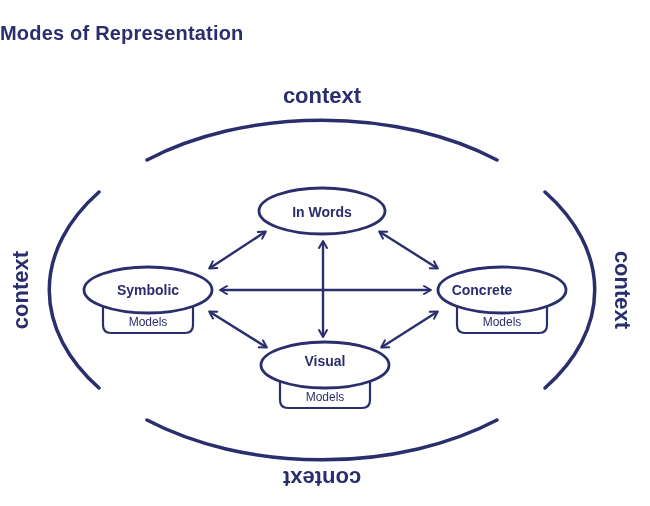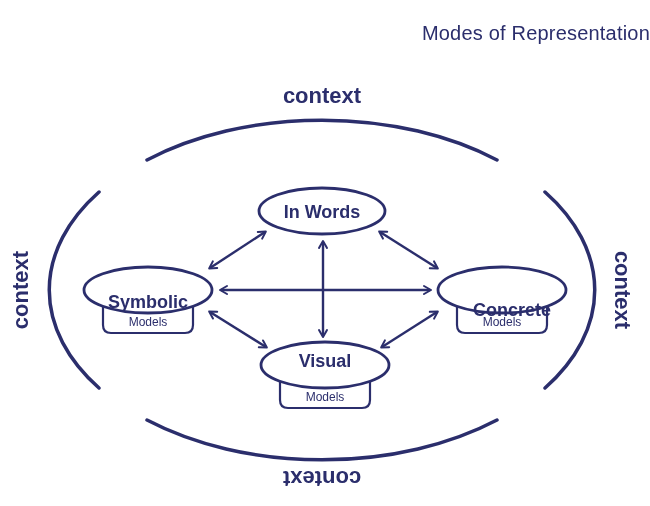--- a/index.html
+++ b/index.html
@@ -10,44 +10,44 @@
     position: relative;
     width: 650px;
     height: 506px;
     background: var(--background);
     overflow: hidden;
   }
   .layer { position: absolute; inset: 0; }
   .title {
     position: absolute;
     top: 22px; left: 0; width: 100%;
-    text-align: right;
+    text-align: left;
     font-size: 20px;
-    font-weight: normal;
+    font-weight: bold;
     color: var(--ink);
     letter-spacing: 0.2px;
   }
   .ctx {
     position: absolute;
     font-size: 22px;
     font-weight: bold;
     color: var(--ink);
     transform: translate(-50%, -50%);
     white-space: nowrap;
   }
   .ctx-top    { left: 322px; top: 96px; }
   .ctx-bottom { left: 322px; top: 478px; transform: translate(-50%,-50%) rotate(180deg); }
   .ctx-left   { left: 21px;  top: 290px; transform: translate(-50%,-50%) rotate(-90deg); }
   .ctx-right  { left: 622px; top: 290px; transform: translate(-50%,-50%) rotate(90deg); }
   .node-label {
     position: absolute;
     transform: translate(-50%, -50%);
     color: var(--ink);
     font-weight: bold;
-    font-size: 18px;
+    font-size: 14px;
     white-space: nowrap;
   }
   .models-label {
     position: absolute;
     transform: translate(-50%, -50%);
     color: var(--ink);
     font-size: 12px;
     white-space: nowrap;
   }
   svg .arc  { fill: none; stroke: var(--ink); stroke-width: 3.5; stroke-linecap: round; }
@@ -102,22 +102,22 @@
 
   <div class="title">Modes of Representation</div>
 
   <div class="ctx ctx-top">context</div>
   <div class="ctx ctx-bottom">context</div>
   <div class="ctx ctx-left">context</div>
   <div class="ctx ctx-right">context</div>
 
   <div class="node-label" style="left:322px; top:212px;">In Words</div>
 
-  <div class="node-label" style="left:148px; top:302px;">Symbolic</div>
+  <div class="node-label" style="left:148px; top:290px;">Symbolic</div>
   <div class="models-label" style="left:148px; top:322px;">Models</div>
 
-  <div class="node-label" style="left:512px; top:290px;margin-top:20px;">Concrete</div>
+  <div class="node-label" style="left:482px; top:290px;">Concrete</div>
   <div class="models-label" style="left:502px; top:322px;">Models</div>
 
   <div class="node-label" style="left:325px; top:361px;">Visual</div>
   <div class="models-label" style="left:325px; top:397px;">Models</div>
 
 </div>
 
 </body></html>

